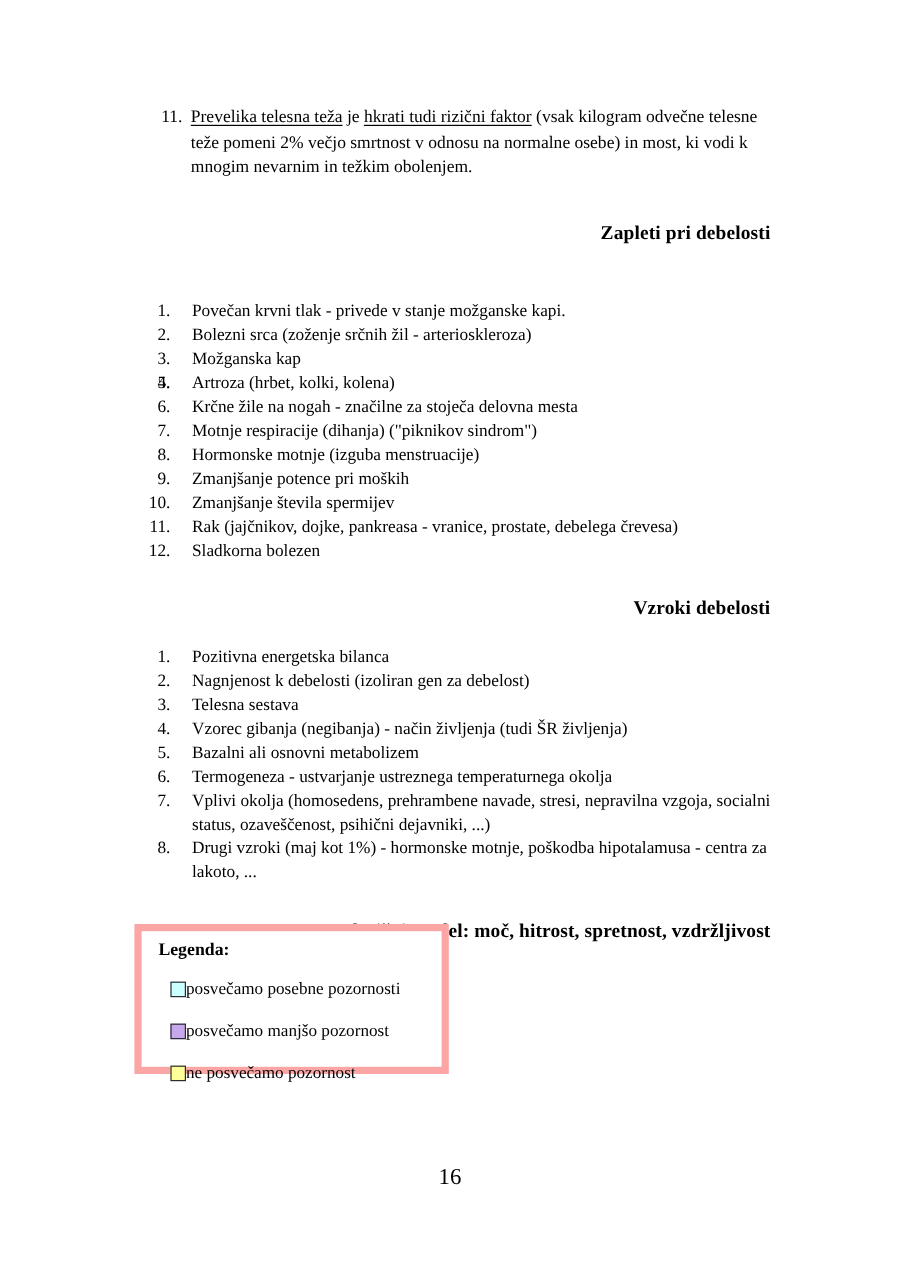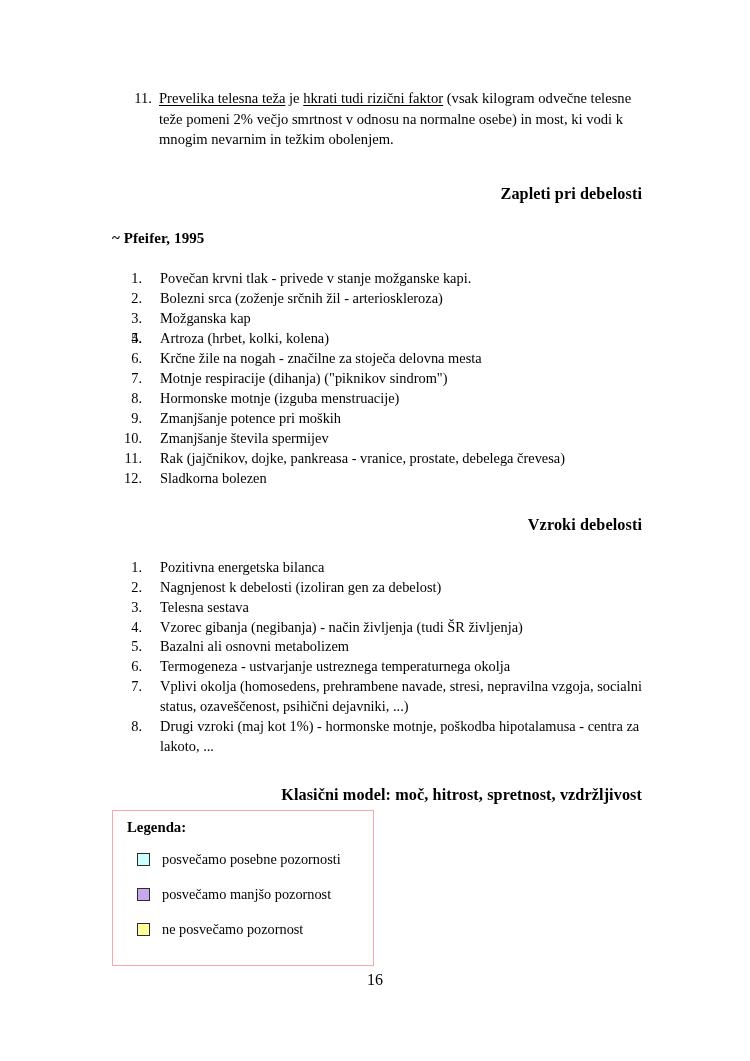--- a/index.html
+++ b/index.html
@@ -119,25 +119,24 @@
     text-align: right;
     font-size: 14.4px;
   }
 
   
   .legend-box {
     position: absolute;
     left: 112px;
     top: 770px;
     width: 262px;
-    height: 156px;
-    border: 1px solid #fca5a5;
+    height: 125px;
+    border: 6px solid #fca5a5;
     box-sizing: border-box;
     background: #ffffff;
-    margin-top: 40px;
   }
   .legend-title {
     position: absolute;
     left: 14px;
     top: 8px;
     font-size: 14.8px;
     font-weight: bold;
   }
   .legend-row {
     position: absolute;
@@ -153,56 +152,55 @@
     position: absolute;
     left: 10px;
     top: 2px;
     width: 13px;
     height: 13px;
     border: 1.3px solid #2b2b33;
     box-sizing: border-box;
   }
   .legend-label {
     position: absolute;
-    left: 35px;
+    left: 23px;
     top: -1px;
     font-size: 14.3px;
     line-height: 1.3;
     white-space: nowrap;
   }
 
   
   .page-number {
     position: absolute;
     top: 971px;
     left: 0;
     width: 750px;
     text-align: center;
-    font-size: 16px;
+    font-size: 19px;
   }
 </style>
 </head>
 <body>
 
 <div class="page">
 
 
   <div class="content">
 
     <div class="hang-item">
       <span class="marker">11.</span><span class="u">Prevelika telesna teža</span><span> je </span><span class="u">hkrati tudi rizični faktor</span><span> (vsak kilogram odvečne telesne teže pomeni 2% večjo smrtnost v odnosu na normalne osebe) in most, ki vodi k mnogim nevarnim in težkim obolenjem.</span>
     </div>
 
     <div class="sp-before-h2"></div>
 
     <h2 class="section-heading">Zapleti pri debelosti</h2>
 
     <div class="sp-h2-to-h3"></div>
 
-    <h3 class="sub-heading">~ Pfeifer, 1995</h3>
 
     <div class="sp-h3-to-list"></div>
 
     <ol class="doc-list">
       <li><span class="num">1.</span><span>Povečan krvni tlak - privede v stanje možganske kapi.</span></li>
       <li><span class="num">2.</span><span>Bolezni srca (zoženje srčnih žil - arterioskleroza)</span></li>
       <li><span class="num">3.</span><span>Možganska kap</span></li>
       <li><span class="num">4.</span></li>
       <li><span class="num">5.</span><span>Artroza (hrbet, kolki, kolena)</span></li>
       <li><span class="num">6.</span><span>Krčne žile na nogah - značilne za stoječa delovna mesta</span></li>

